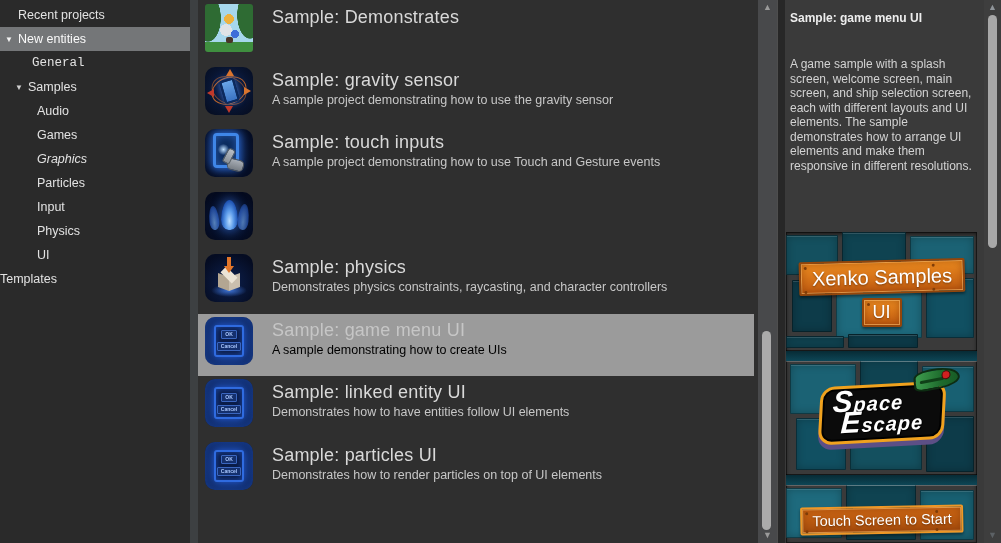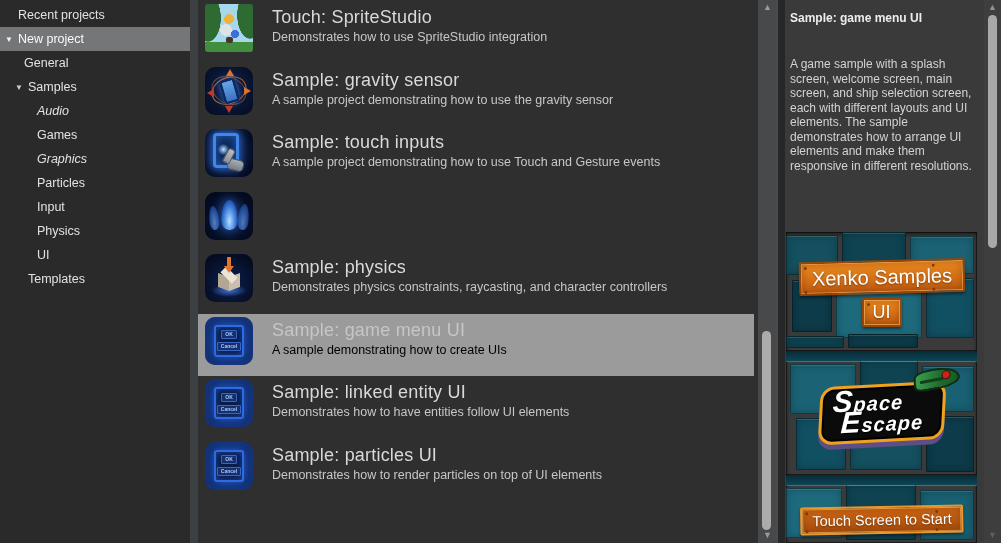--- a/index.html
+++ b/index.html
@@ -151,75 +151,74 @@
 <div id="app">
 
   <nav class="sidebar">
     <div id="sidebar-items">
         <div class="s-item" style="padding-left: 18px;">
 
     <span class="s-label">Recent projects</span>
   </div>
         <div class="s-item selected" style="padding-left: 5px;">
     <span class="expander">▼</span>
-    <span class="s-label">New project</span>
-  </div>
-        <div class="s-item" style="padding-left: 24px;">
+    <span class="s-label">New entities</span>
+  </div>
+        <div class="s-item" style="padding-left: 32px; font-family: Liberation Mono, monospace;">
 
     <span class="s-label">General</span>
   </div>
         <div class="s-item" style="padding-left: 15px;">
     <span class="expander">▼</span>
     <span class="s-label">Samples</span>
   </div>
+        <div class="s-item" style="padding-left: 37px;">
+
+    <span class="s-label">Audio</span>
+  </div>
+        <div class="s-item" style="padding-left: 37px; text-align: center;">
+
+    <span class="s-label">Games</span>
+  </div>
         <div class="s-item" style="padding-left: 37px; font-style: italic;">
 
-    <span class="s-label">Audio</span>
-  </div>
-        <div class="s-item" style="padding-left: 37px; text-align: center;">
-
-    <span class="s-label">Games</span>
-  </div>
-        <div class="s-item" style="padding-left: 37px; font-style: italic;">
-
     <span class="s-label">Graphics</span>
   </div>
         <div class="s-item" style="padding-left: 37px;">
 
     <span class="s-label">Particles</span>
   </div>
         <div class="s-item" style="padding-left: 37px;">
 
     <span class="s-label">Input</span>
   </div>
         <div class="s-item" style="padding-left: 37px;">
 
     <span class="s-label">Physics</span>
   </div>
         <div class="s-item" style="padding-left: 37px;">
 
     <span class="s-label">UI</span>
   </div>
-        <div class="s-item" style="padding-left: 28px;">
+        <div class="s-item" style="">
 
     <span class="s-label">Templates</span>
   </div>
       </div>
   </nav>
   <div class="side-strip"></div>
 
   <section class="listpanel">
     <div id="list-items">
         <div class="list-item">
     <div class="icon spritestudio-icon">
             <i class="boots"></i>
           </div>
     <div class="txt">
-      <div class="item-title">Touch: SpriteStudio</div>
-      <div class="item-desc">Demonstrates how to use SpriteStudio integration</div>
+      <div class="item-title">Sample: Demonstrates</div>
     </div>
   </div>
         <div class="list-item">
     <div class="icon gravity-sensor-icon">
             <i class="ring"></i>
             <i class="ring r2"></i>
             <i class="phone"></i>
             <i class="ga n"></i>
             <i class="ga s"></i>
             <i class="ga e"></i>

